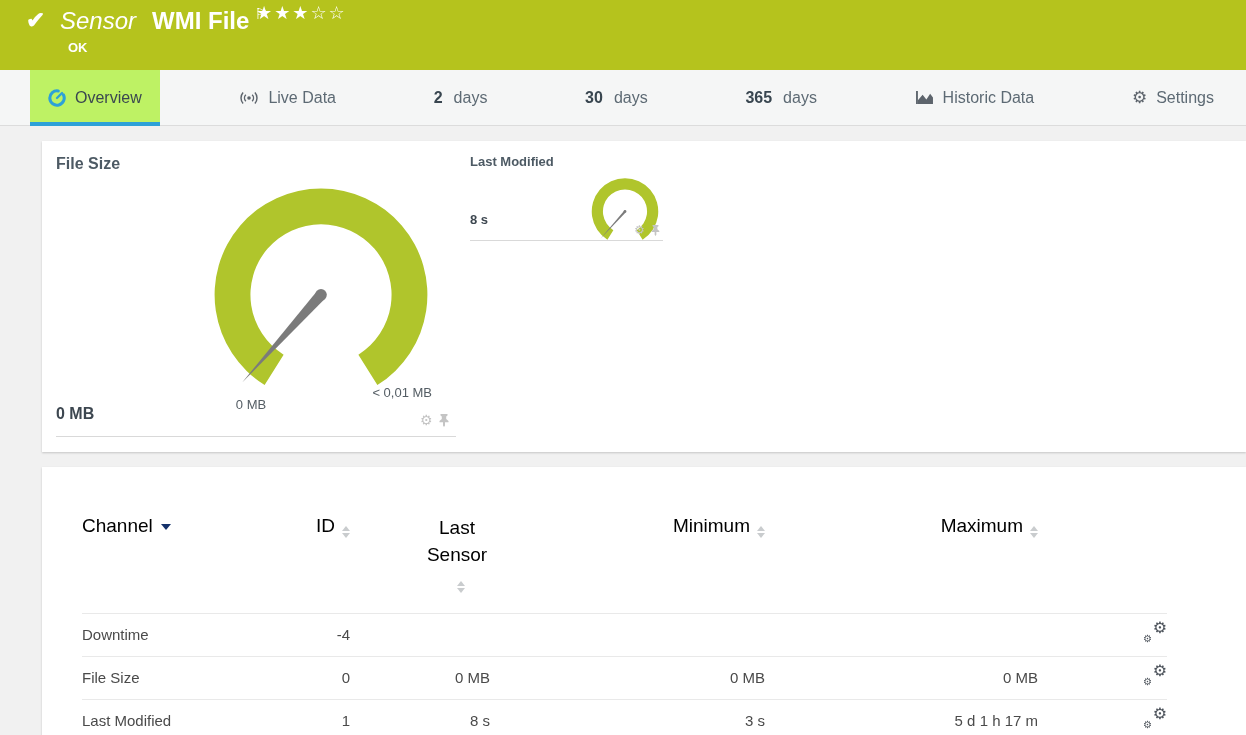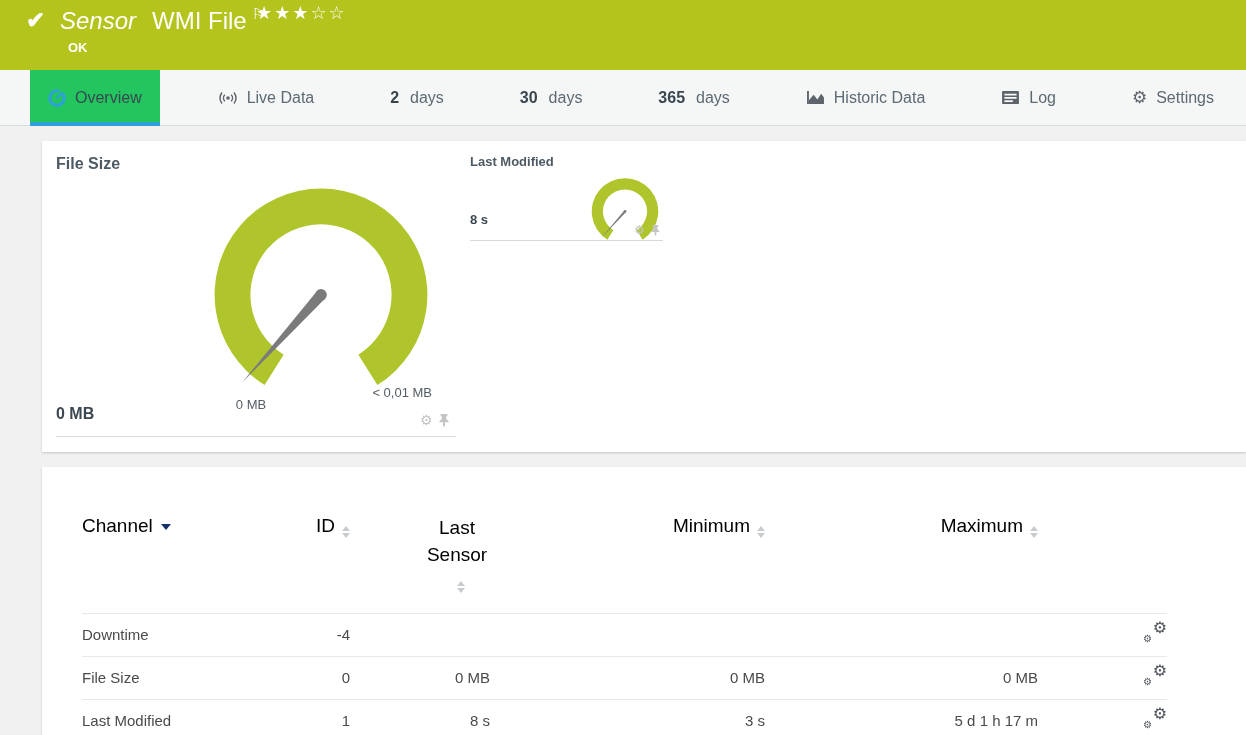--- a/index.html
+++ b/index.html
@@ -5,33 +5,33 @@
   * { margin:0; padding:0; box-sizing:border-box; }
   html,body { background:#f1f1f1; }
   body { font-family:"Liberation Sans", sans-serif; }
   .page { position:relative; width:1246px; height:735px; background:#f1f1f1; overflow:hidden; }
 
   
   .banner { position:absolute; top:0; left:0; width:1246px; height:70px; background:#b5c31d; }
   .banner .check { position:absolute; left:26px; top:7px; color:#fff; font-size:23px; font-weight:700; }
   .banner .title { position:absolute; left:60px; top:5px; color:#fff; font-size:24px; white-space:nowrap; }
   .banner .title .prefix { font-style:italic; font-weight:400; margin-right:16px; }
-  .banner .title .name { font-weight:400; }
+  .banner .title .name { font-weight:700; }
   .banner .flag { color:#fff; font-size:15px; vertical-align:10px; margin-left:5px; }
   .banner .stars { position:absolute; left:256px; top:2px; color:#fff; font-size:18px; letter-spacing:2px; }
   .banner .status { position:absolute; left:68px; top:40px; color:#fff; font-size:13px; font-weight:700; }
 
   
   .tabbar { position:absolute; top:70px; left:0; width:1246px; height:56px; background:#f5f6f6;
             border-bottom:1px solid #dcdcdc; display:flex; align-items:stretch;
             justify-content:space-between; padding:0 14px 0 30px; }
   .tab { display:flex; align-items:center; gap:9px; padding:0 18px; font-size:16px;
          color:#5d6a74; cursor:pointer; position:relative; white-space:nowrap; }
   .tab .num { font-weight:700; color:#394650; margin-right:2px; }
-  .tab.active { background:#22c55e; color:#3a4750; }
+  .tab.active { background:#bef264; color:#3a4750; }
   .tab.active::after { content:""; position:absolute; left:0; right:0; bottom:-1px; height:4px; background:#2da1d8; }
   .tab svg { display:block; }
   .tab .glyph { font-size:17px; color:#5d646c; line-height:1; }
 
   
   .panel { position:absolute; left:42px; width:1204px; background:#fff; box-shadow:0 1px 2px rgba(0,0,0,.18); }
   .panel.gauges { top:141px; height:311px; }
   .panel.tablep { top:467px; height:268px; }
 
   .mod-title-lg { position:absolute; left:14px; top:14px; font-size:16px; font-weight:700; color:#4d5a64; }
@@ -127,29 +127,20 @@
       <span>days</span>
     </div>
     <div class="tab">
       <svg width="19" height="16" viewBox="0 0 20 17">
         <path d="M2 1 V15" stroke="#5d646c" stroke-width="2"></path>
         <path d="M3 15 L3 11 L8 5 L12 10 L16 4 L19 8 L19 15 Z" fill="#5d646c"></path>
       </svg>
       <span>Historic Data</span>
     </div>
     <div class="tab">
-      <svg width="19" height="15" viewBox="0 0 20 16">
-        <rect x="1" y="1" width="18" height="14" rx="1" fill="#5d646c"></rect>
-        <rect x="3.5" y="4" width="13" height="1.8" fill="#fff"></rect>
-        <rect x="3.5" y="7.5" width="13" height="1.8" fill="#fff"></rect>
-        <rect x="3.5" y="11" width="9" height="1.8" fill="#fff"></rect>
-      </svg>
-      <span>Log</span>
-    </div>
-    <div class="tab">
       <span class="glyph">⚙</span>
       <span>Settings</span>
     </div>
   </div>
 
   <div class="panel gauges">
     <div class="mod-title-lg">File Size</div>
 
     <svg class="gauge-big" width="224" height="204" viewBox="20 22 200 182">
       <path d="M69.66 200.56 A95 95 0 1 1 170.34 200.56 L153.38 173.42 A63 63 0 1 0 86.62 173.42 Z" fill="#b0c52c"></path>

